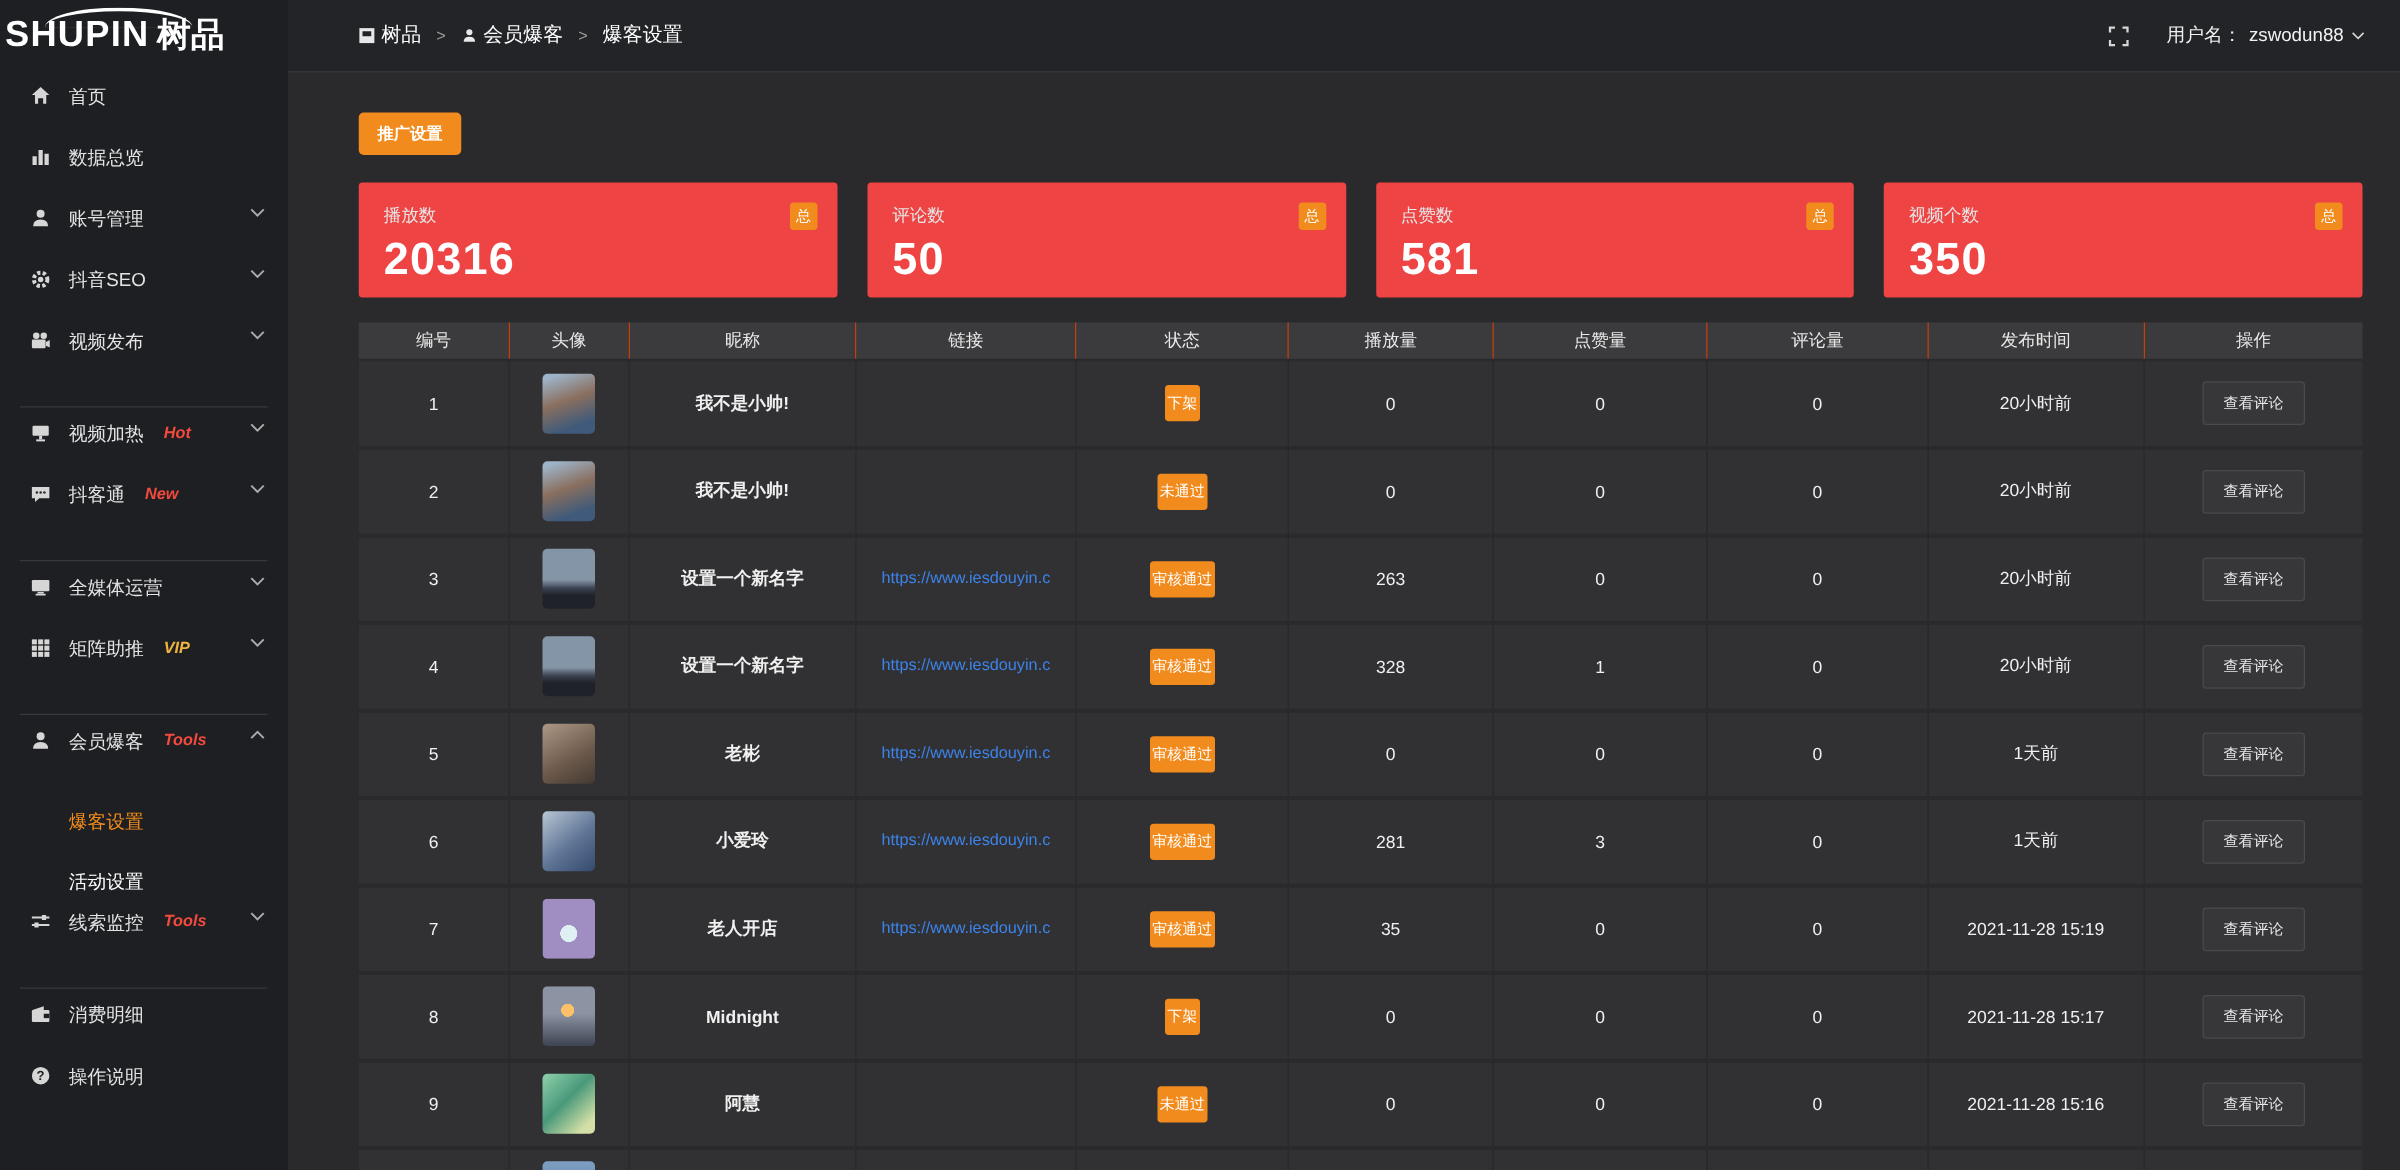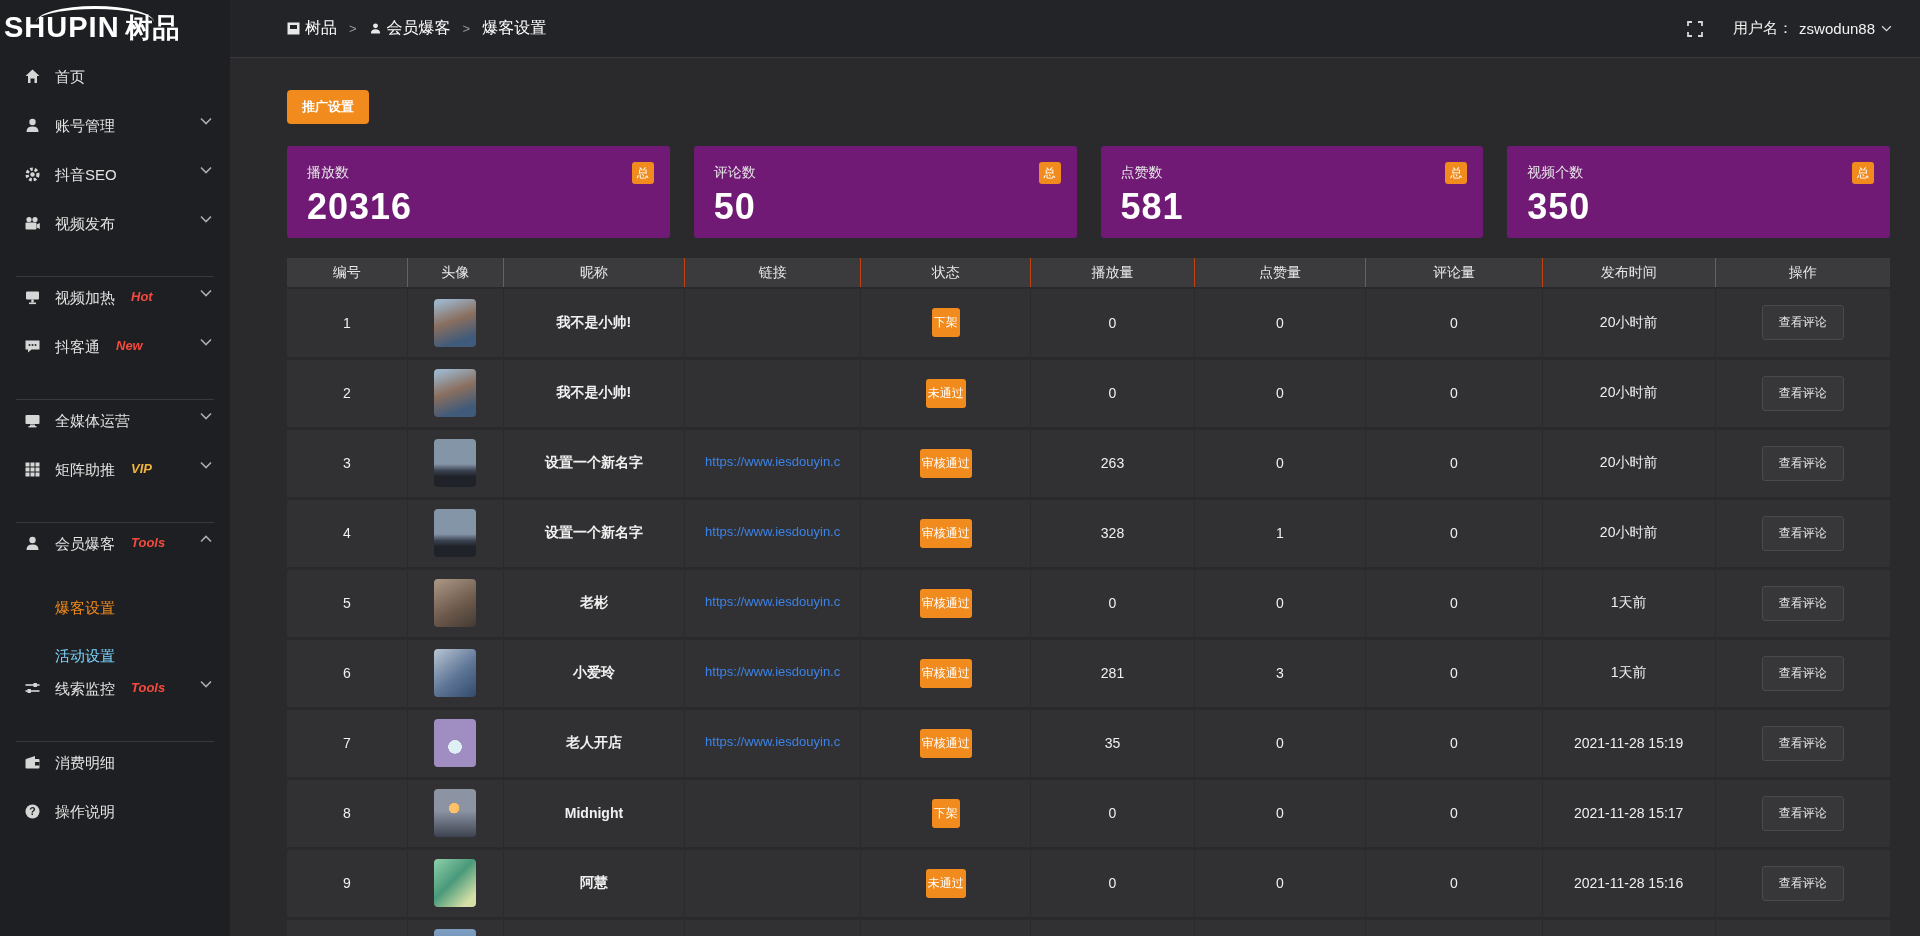--- a/index.html
+++ b/index.html
@@ -19,42 +19,42 @@
   .nav-item { height:49px; display:flex; align-items:flex-start; padding:0 18px 0 24px;
     cursor:pointer; color:#e3e3e3; font-size:15px; }
   .nav-item .nav-icon { width:17px; height:17px; margin-right:14px; flex:0 0 17px; display:flex; align-items:center; }
   .nav-item .nav-label { flex:0 0 auto; }
   .nav-badge { font-size:13px; font-weight:bold; font-style:italic; margin-left:16px; }
   .nav-badge.red { color:#f24a3d; }
   .nav-badge.gold { color:#efb43e; }
   .nav-chevron { margin-left:auto; width:12px; height:8px; opacity:.8; }
   .nav-divider { height:1px; background:#38393d; margin:12px 16px; }
   .submenu-item { height:48px; display:flex; align-items:center; padding-left:55px;
-    font-size:15px; color:#7dd3fc; cursor:pointer; }
+    font-size:15px; color:#ffffff; cursor:pointer; }
   .submenu-item.active { color:#f28b1d; }
 
   
   .topbar { position:fixed; left:230px; top:0; right:0; height:58px;
     background:#232427; border-bottom:1px solid #3a3a3e; display:flex; align-items:center;
     padding:0 28px 0 57px; z-index:4; }
   .crumbs { display:flex; align-items:center; gap:12px; font-size:16px; color:#fff; }
   .crumb { display:flex; align-items:center; gap:5px; cursor:pointer; }
   .crumb-sep { color:#9a9a9a; font-size:13px; }
   .user-area { margin-left:auto; display:flex; align-items:center; gap:29px; }
   .fullscreen-btn { width:18px; height:18px; cursor:pointer; }
   .username { font-size:15px; color:#f2f2f2; display:flex; align-items:center; gap:6px; cursor:pointer; }
 
   
   .main { margin-left:230px; padding:90px 30px 0 57px; }
   .promo-btn { display:inline-block; background:#f28b1d; color:#fff; border:none;
     font-size:13px; font-weight:bold; padding:8px 15px; border-radius:4px; cursor:pointer;
     font-family:inherit; }
 
   .cards { display:flex; gap:24px; margin-top:22px; }
-  .card { flex:1; height:92px; background:#701a75; border-radius:3px; padding:16px 16px 0 20px; }
+  .card { flex:1; height:92px; background:#ef4444; border-radius:3px; padding:16px 16px 0 20px; }
   .card-top { display:flex; align-items:center; justify-content:space-between; }
   .card-label { font-size:14px; color:#e6e6e6; }
   .card-badge { background:#f28b1d; color:#fff; font-size:12px; width:22px; height:22px;
     border-radius:3px; display:flex; align-items:center; justify-content:center; }
   .card-value { font-size:36px; font-weight:bold; color:#fff; margin-top:2px; letter-spacing:1px; }
 
   
   .table-wrap { margin-top:20px; }
   table { width:100%; border-collapse:collapse; table-layout:fixed; }
   th { background:#3b3b3e; height:30px; font-size:14px; font-weight:normal; color:#e8e8e8;
@@ -95,20 +95,30 @@
 
     <div class="nav-item">
       <span class="nav-icon">
         <svg class="icon" width="17" height="17" viewBox="0 0 17 17">
             <path d="M8.5 1.5 L15.5 8 H13 V15 H10.5 V10.5 H6.5 V15 H4 V8 H1.5 Z" fill="#d6d6d6"></path>
           </svg>
       </span>
       <span class="nav-label">首页</span>
     </div>
 
+    <div class="nav-item">
+      <span class="nav-icon">
+        <svg class="icon" width="17" height="17" viewBox="0 0 17 17">
+            <rect x="2" y="8" width="3.4" height="7" fill="#d6d6d6"></rect>
+            <rect x="6.8" y="3" width="3.4" height="12" fill="#d6d6d6"></rect>
+            <rect x="11.6" y="6" width="3.4" height="9" fill="#d6d6d6"></rect>
+          </svg>
+      </span>
+      <span class="nav-label">数据总览</span>
+    </div>
 
     <div class="nav-item">
       <span class="nav-icon">
         <svg class="icon" width="17" height="17" viewBox="0 0 17 17">
             <circle cx="8.5" cy="5" r="3.2" fill="#d6d6d6"></circle>
             <path d="M2.5 15 Q2.5 9.6 8.5 9.6 Q14.5 9.6 14.5 15 Z" fill="#d6d6d6"></path>
           </svg>
       </span>
       <span class="nav-label">账号管理</span>
       <svg class="nav-chevron" viewBox="0 0 12 8">

